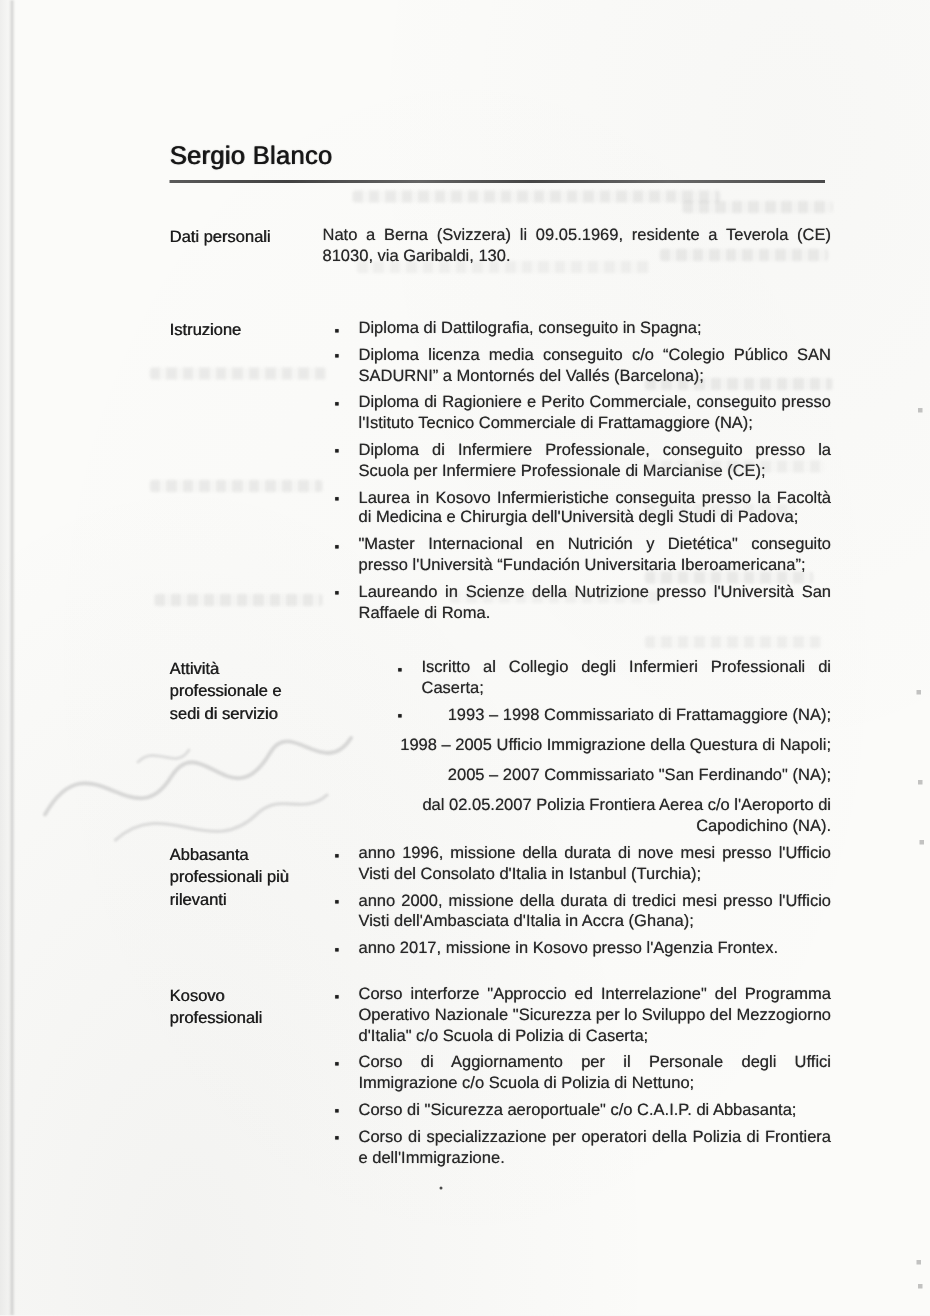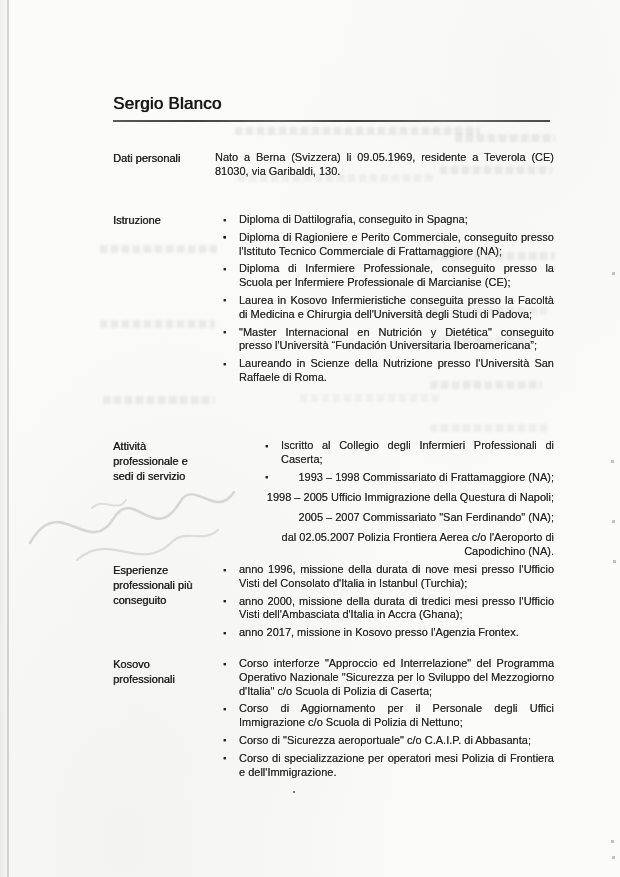--- a/index.html
+++ b/index.html
@@ -106,54 +106,54 @@
       <section class="sec sec-dati-personali">
         <div class="label">Dati personali</div>
         <div class="content">
           <p class="plain">Nato a Berna (Svizzera) li 09.05.1969, residente a Teverola (CE) 81030, via Garibaldi, 130.</p>
         </div>
       </section>
       <section class="sec sec-istruzione">
         <div class="label">Istruzione</div>
         <div class="content">
           <div class="bullet-item"><span class="bullet">▪</span><span>Diploma di Dattilografia, conseguito in Spagna;</span></div>
-          <div class="bullet-item"><span class="bullet">▪</span></div>
+          <div class="bullet-item"><span class="bullet">▪</span><span>Diploma licenza media conseguito c/o “Colegio Público SAN SADURNI” a Montornés del Vallés (Barcelona);</span></div>
           <div class="bullet-item"><span class="bullet">▪</span><span>Diploma di Ragioniere e Perito Commerciale, conseguito presso l'Istituto Tecnico Commerciale di Frattamaggiore (NA);</span></div>
           <div class="bullet-item"><span class="bullet">▪</span><span>Diploma di Infermiere Professionale, conseguito presso la Scuola per Infermiere Professionale di Marcianise (CE);</span></div>
           <div class="bullet-item"><span class="bullet">▪</span><span>Laurea in Kosovo Infermieristiche conseguita presso la Facoltà di Medicina e Chirurgia dell'Università degli Studi di Padova;</span></div>
           <div class="bullet-item"><span class="bullet">▪</span><span>"Master Internacional en Nutrición y Dietética" conseguito presso l'Università “Fundación Universitaria Iberoamericana”;</span></div>
           <div class="bullet-item"><span class="bullet">▪</span><span>Laureando in Scienze della Nutrizione presso l'Università San Raffaele di Roma.</span></div>
         </div>
       </section>
       <section class="sec sec-attivita">
         <div class="label">Attività professionale e sedi di servizio</div>
         <div class="content">
           <div class="bullet-item"><span class="bullet">▪</span><span>Iscritto al Collegio degli Infermieri Professionali di Caserta;</span></div>
           <div class="bullet-item"><span class="bullet">▪</span></div>
           <p class="plain">1993 – 1998 Commissariato di Frattamaggiore (NA);</p>
           <p class="plain">1998 – 2005 Ufficio Immigrazione della Questura di Napoli;</p>
           <p class="plain">2005 – 2007 Commissariato "San Ferdinando" (NA);</p>
           <p class="plain">dal 02.05.2007 Polizia Frontiera Aerea c/o l'Aeroporto di Capodichino (NA).</p>
         </div>
       </section>
       <section class="sec sec-esperienze">
-        <div class="label">Esperienze professionali più conseguito</div>
+        <div class="label">Abbasanta professionali più rilevanti</div>
         <div class="content">
           <div class="bullet-item"><span class="bullet">▪</span><span>anno 1996, missione della durata di nove mesi presso l'Ufficio Visti del Consolato d'Italia in Istanbul (Turchia);</span></div>
           <div class="bullet-item"><span class="bullet">▪</span><span>anno 2000, missione della durata di tredici mesi presso l'Ufficio Visti dell'Ambasciata d'Italia in Accra (Ghana);</span></div>
           <div class="bullet-item"><span class="bullet">▪</span><span>anno 2017, missione in Kosovo presso l'Agenzia Frontex.</span></div>
         </div>
       </section>
       <section class="sec sec-corsi">
         <div class="label">Kosovo professionali</div>
         <div class="content">
           <div class="bullet-item"><span class="bullet">▪</span><span>Corso interforze "Approccio ed Interrelazione" del Programma Operativo Nazionale "Sicurezza per lo Sviluppo del Mezzogiorno d'Italia" c/o Scuola di Polizia di Caserta;</span></div>
           <div class="bullet-item"><span class="bullet">▪</span><span>Corso di Aggiornamento per il Personale degli Uffici Immigrazione c/o Scuola di Polizia di Nettuno;</span></div>
           <div class="bullet-item"><span class="bullet">▪</span><span>Corso di "Sicurezza aeroportuale" c/o C.A.I.P. di Abbasanta;</span></div>
-          <div class="bullet-item"><span class="bullet">▪</span><span>Corso di specializzazione per operatori mesi Polizia di Frontiera e dell'Immigrazione.</span></div>
+          <div class="bullet-item"><span class="bullet">▪</span><span>Corso di specializzazione per operatori della Polizia di Frontiera e dell'Immigrazione.</span></div>
         </div>
       </section>
     </div>
 
   <div class="ghost-line" style="left:235px;top:127px;width:245px"></div>
   <div class="ghost-line" style="left:455px;top:134px;width:100px"></div>
   <div class="ghost-line" style="left:440px;top:166px;width:112px"></div>
   <div class="ghost-line" style="left:238px;top:174px;width:195px;opacity:0.5"></div>
   <div class="ghost-line" style="left:100px;top:245px;width:118px"></div>
   <div class="ghost-line" style="left:430px;top:252px;width:125px"></div>

